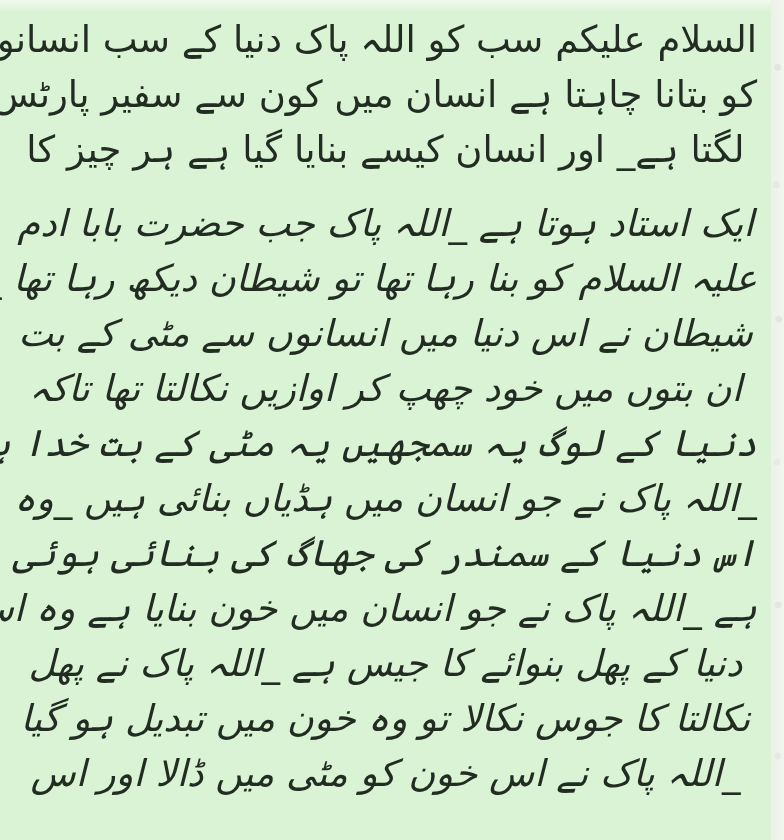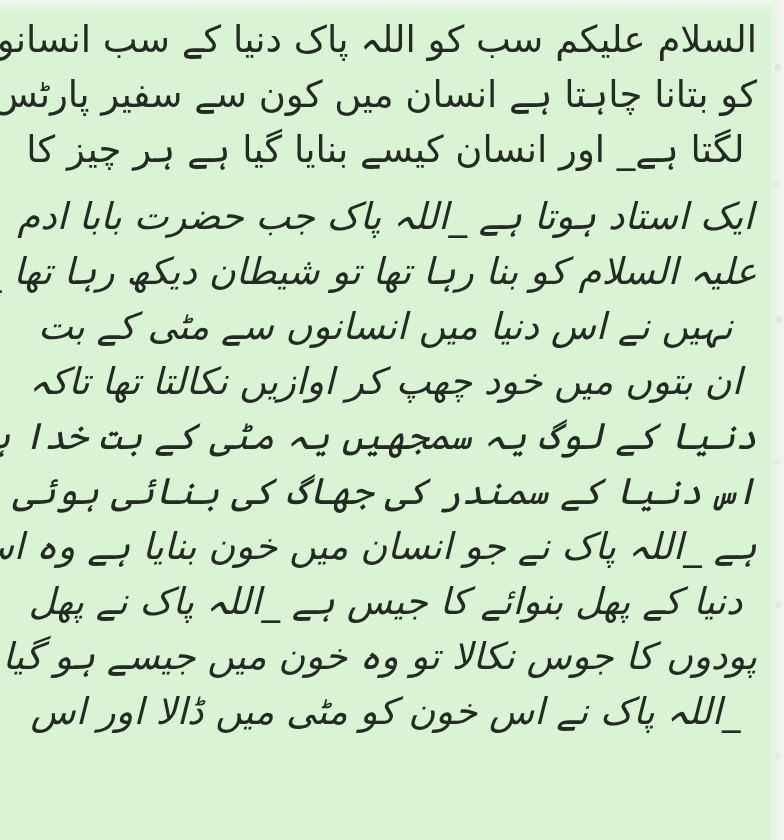--- a/index.html
+++ b/index.html
@@ -53,37 +53,38 @@
     font-size: 37px;
     line-height: 55px;
     height: 55px;
     letter-spacing: 0;
     font-weight: 500;
   }
   .line.slanted {
     font-style: italic;
   }
   .line.gap-before {
-    margin-top: 12px;
+    margin-top: 19px;
   }
 </style>
 </head>
 <body>
 
 <div class="top-fade"></div>
 
 <div class="page">
   <div class="line">السلام علیکم سب کو اللہ پاک دنیا کے سب انسانوں</div>
   <div class="line">کو بتانا چاہتا ہے انسان میں کون سے سفیر پارٹس</div>
   <div class="line">لگتا ہے_ اور انسان کیسے بنایا گیا ہے ہر چیز کا</div>
   <div class="line slanted gap-before">ایک استاد ہوتا ہے _اللہ پاک جب حضرت بابا  ادم</div>
   <div class="line slanted">علیہ السلام کو بنا رہا تھا تو شیطان دیکھ رہا تھا _</div>
-  <div class="line slanted">نہیں نے اس دنیا میں انسانوں سے مٹی کے بت</div>
+  <div class="line slanted">شیطان نے اس دنیا میں انسانوں سے مٹی کے بت</div>
   <div class="line slanted">ان بتوں میں خود چھپ کر اوازیں نکالتا تھا تاکہ</div>
   <div class="line slanted">دنیا کے لوگ یہ سمجھیں یہ مٹی کے بت خدا ہیں</div>
+  <div class="line slanted">_اللہ پاک نے جو انسان میں ہڈیاں بنائی ہیں _وہ</div>
   <div class="line slanted">اس دنیا کے سمندر کی جھاگ کی بنائی ہوئی ہڈی</div>
   <div class="line slanted">ہے _اللہ پاک نے جو انسان میں خون بنایا ہے وہ اس</div>
   <div class="line slanted">دنیا کے پھل بنوائے کا جیس ہے _اللہ پاک نے پھل</div>
-  <div class="line slanted">پودوں کا جوس نکالا تو وہ خون میں جیسے ہو گیا</div>
+  <div class="line slanted">نکالتا کا جوس نکالا تو وہ خون میں تبدیل ہو گیا</div>
   <div class="line slanted">_اللہ پاک نے اس خون کو مٹی میں ڈالا اور اس</div>
 </div>
 
 <div class="edge-strip"></div>
 
 </body></html>

